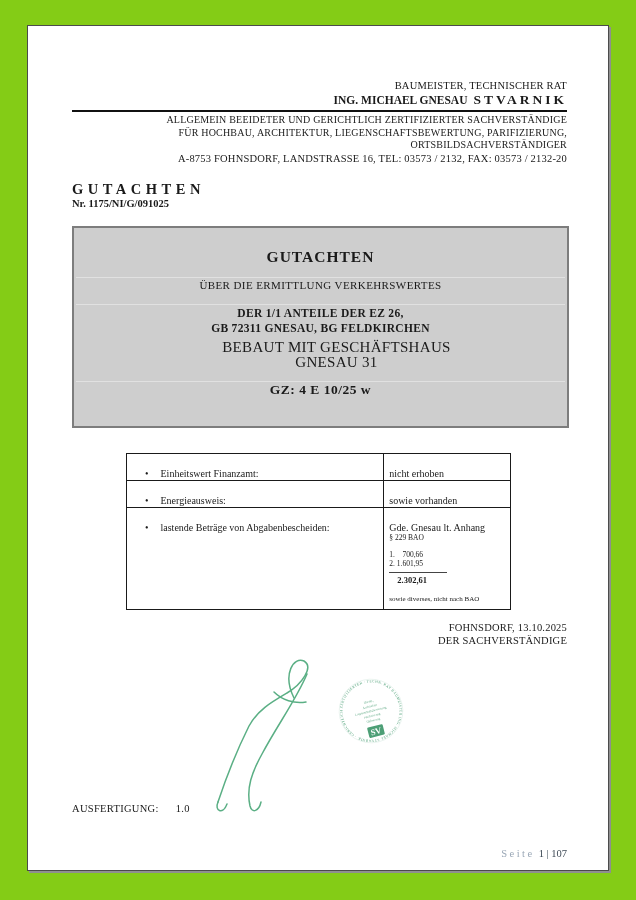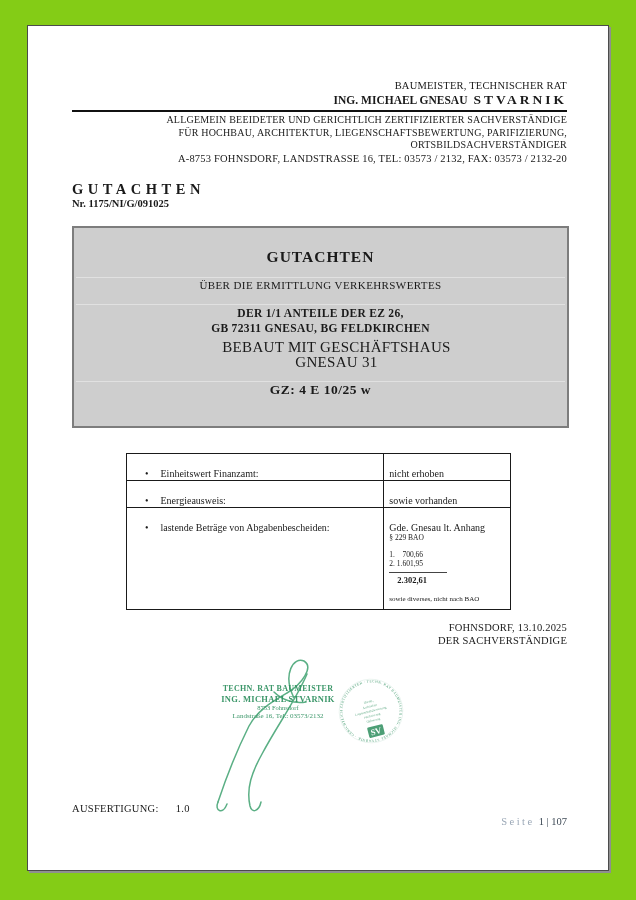--- a/index.html
+++ b/index.html
@@ -86,21 +86,21 @@
   .st-l1 { font-size: 8px; letter-spacing: 0.3px; }
   .st-l2 { font-size: 8.5px; letter-spacing: 0.3px; }
   .st-l3 { font-size: 6.5px; line-height: 8px; font-weight: normal; }
   .st-l4 { font-size: 7px; line-height: 9px; font-weight: normal; }
   .signature-svg { position: absolute; left: 176px; top: 626px; width: 142px; height: 168px; }
   .seal-svg { position: absolute; left: 308px; top: 650px; width: 70px; height: 70px; transform: rotate(-14deg); opacity: 0.85; }
 
   
   .footer-copy { position: absolute; left: 44px; top: 777px; font-size: 10.5px; letter-spacing: 0.3px; }
   .footer-copy .copy-value { margin-left: 17px; }
-  .footer-page { position: absolute; right: 41px; top: 790px; font-size: 10.5px; }
+  .footer-page { position: absolute; right: 41px; top: 822px; font-size: 10.5px; }
   .fp-label { letter-spacing: 2.5px; margin-right: 4px; }
 </style>
 </head>
 <body>
 
 <div class="page">
   <div class="frame">
     <div class="content">
 
       <div class="letterhead">
@@ -173,26 +173,20 @@
 
     <svg class="signature-svg" viewBox="0 0 142 168">
       <g fill="none" stroke="#44a474" stroke-width="1.5" stroke-linecap="round" opacity="0.88">
         <path d="M 90 46 C 78 22 90 4 100 9 C 110 15 98 32 83 41 C 66 51 54 58 45 74 C 32 100 22 126 14 150"></path>
         <path d="M 103 22 C 92 48 74 72 58 102 C 48 120 42 136 46 154 C 48 162 55 159 57 150"></path>
         <path d="M 14 150 C 10 159 19 163 23 152"></path>
         <path d="M 70 40 C 78 48 90 52 102 50"></path>
       </g>
     </svg>
 
-    <div class="stamp-text" style="color:#2d8f5e">
-      <div class="st-l1">TECHN. RAT  BAUMEISTER</div>
-      <div class="st-l2">ING. MICHAEL STVARNIK</div>
-      <div class="st-l3">8753 Fohnsdorf</div>
-      <div class="st-l4">Landstraße 16, Tel.: 03573/2132</div>
-    </div>
 
     <svg class="seal-svg" viewBox="0 0 66 66">
       <defs>
         <path id="sealcircle" d="M 33 6 a 27 27 0 1 1 -0.01 0"></path>
       </defs>
       <circle cx="33" cy="33" r="30" fill="none" stroke="#2e8f5f" stroke-width="0.4" opacity="0.25"></circle>
       <text font-family="Liberation Serif, serif" font-size="3.4" letter-spacing="0.4" fill="#2e8f5f">
         <textPath href="#sealcircle">· TECHN. RAT BAUMEISTER ING. MICHAEL STVARNIK · GERICHTLICH ZERTIFIZIERTER SACHVERSTÄNDIGER</textPath>
       </text>
       <g font-family="Liberation Serif, serif" font-size="3.1" fill="#2e8f5f" text-anchor="middle" opacity="0.9">

